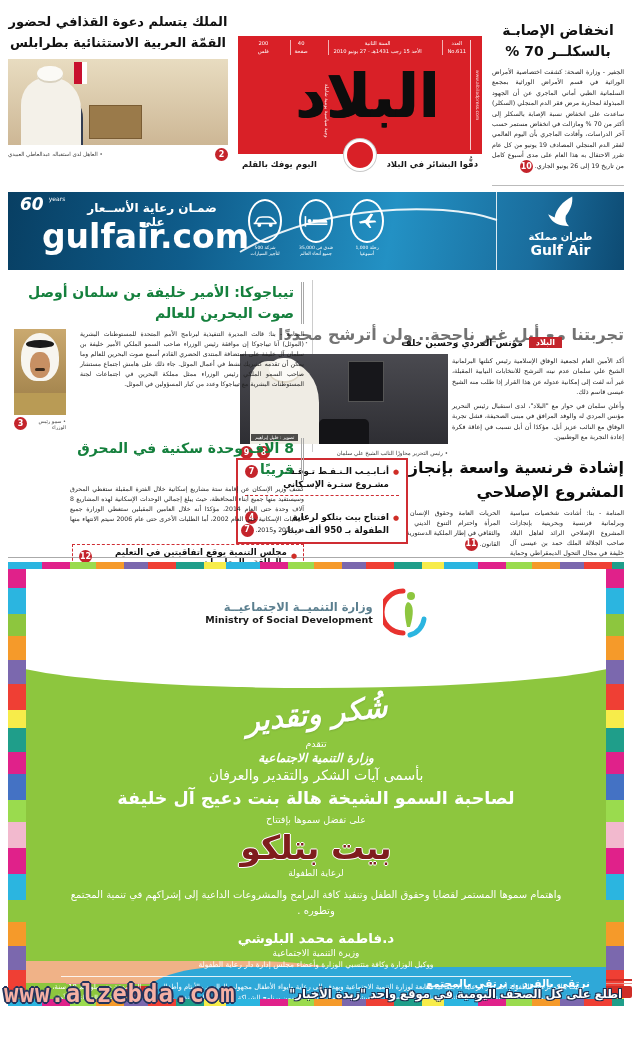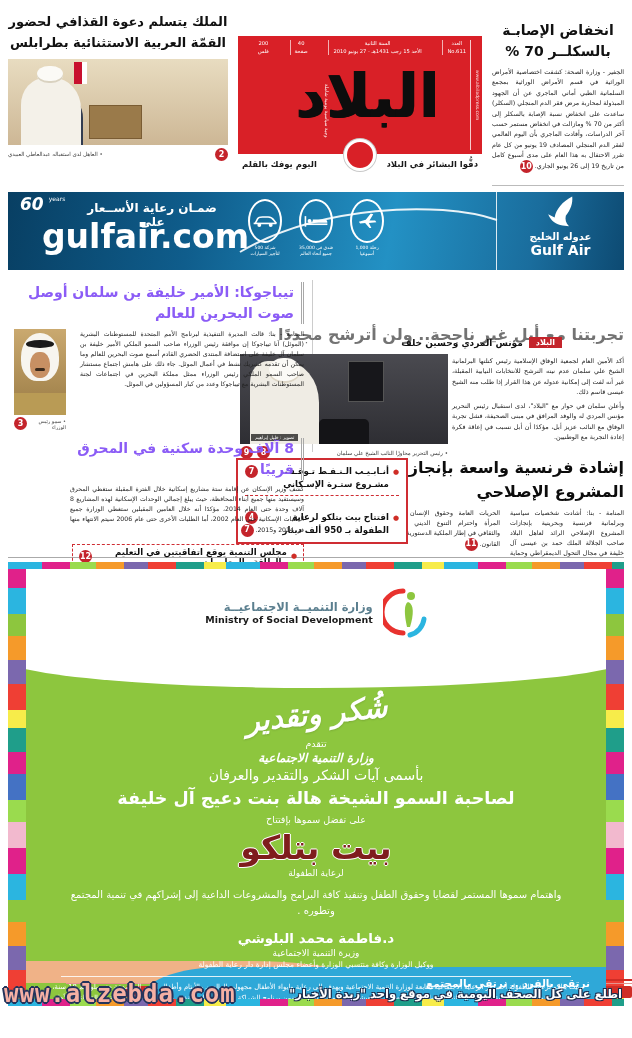--- a/index.html
+++ b/index.html
@@ -86,21 +86,21 @@
   .french .body { margin-top:4px; column-count:2; column-gap:10px; font-size:6.3px; line-height:1.6; text-align:justify; color:#222; }
 
   .center-box { position:absolute; top:178px; right:216px; width:172px; height:86px; border:2px solid #cf2d33; background:#fff;
                 padding:5px 7px; display:flex; flex-direction:column; justify-content:space-between; }
   .cb-item { display:flex; gap:4px; align-items:flex-start; font-size:8.6px; font-weight:bold; line-height:1.5; color:#111; }
   .cb-item:first-child { border-bottom:1px dashed #cf2d33; padding-bottom:4px; }
   .bull::before { content:"●"; color:#cf2d26; font-size:7px; line-height:1.7; }
   .cb-item .t { flex:1; }
 
   .left-zone { position:absolute; top:2px; left:0; width:296px; }
-  .lz-h { font-size:14px; font-weight:bold; line-height:1.5; text-align:right; color:#8b5cf6; border-right:3px double #a8a8a8; padding-right:7px; }
+  .lz-h { font-size:14px; font-weight:bold; line-height:1.5; text-align:right; color:#15803d; border-right:3px double #a8a8a8; padding-right:7px; }
   .teb-wrap { margin-top:5px; overflow:hidden; }
   .prince { float:left; width:52px; margin-left:6px; margin-right:14px; }
   .photo-prince { position:relative; width:52px; height:86px; background:linear-gradient(180deg,#caa96f,#9a7b45); overflow:hidden; }
   .p-ghutra { position:absolute; top:5%; left:14%; right:14%; height:56%; background:#f7f5ef; border-radius:50% 50% 42% 42%; }
   .p-agal { position:absolute; top:13%; left:24%; right:24%; height:9%; background:#1a1a1a; border-radius:50%; }
   .p-face { position:absolute; top:27%; left:31%; width:38%; height:30%; background:#c79063; border-radius:46%; }
   .p-must { position:absolute; top:45%; left:41%; width:18%; height:4%; background:#3a2a1c; border-radius:2px; }
   .p-bisht { position:absolute; bottom:0; left:0; right:0; height:26%; background:#b99b55; }
   .prince-cap { display:flex; justify-content:space-between; align-items:center; margin-top:2px; }
   .prince-cap .cap { font-size:5px; color:#444; }
@@ -274,21 +274,21 @@
           <span>أسبوعيا</span>
         </div>
       </div>
     </div>
 
     <div class="ga-sep"></div>
     <div class="ga-brand">
       <svg width="38" height="32" viewBox="0 0 40 40">
         <path d="M34 2 C22 8 14 18 12 28 L4 24 C7 32 14 37 22 38 L30 39 C26 35 25 31 26 26 C32 19 35 10 34 2 Z" fill="#fff"></path>
       </svg>
-      <div class="ar">عدوله الخليج</div>
+      <div class="ar">طيران مملكة</div>
       <div class="en">Gulf Air</div>
     </div>
   </div>
 
   <div class="articles">
     <div class="vline"></div>
 
     <div class="headline-main">تجربتنا مع أبل غير ناجحة.. ولن أترشح مجددًا</div>
     <div class="byline">
       <span class="brand">البلاد</span>

